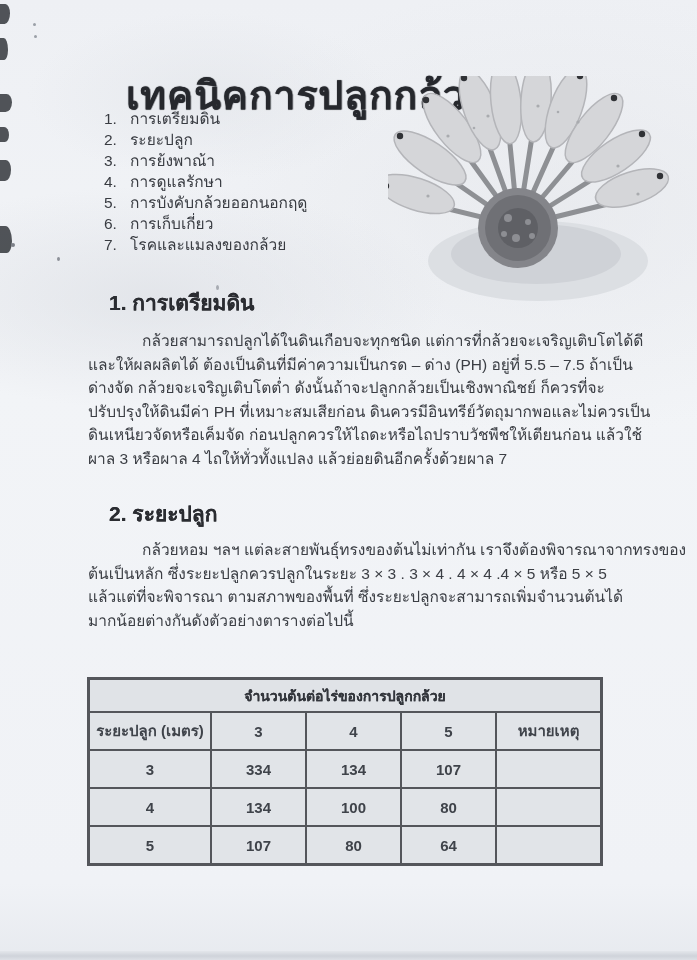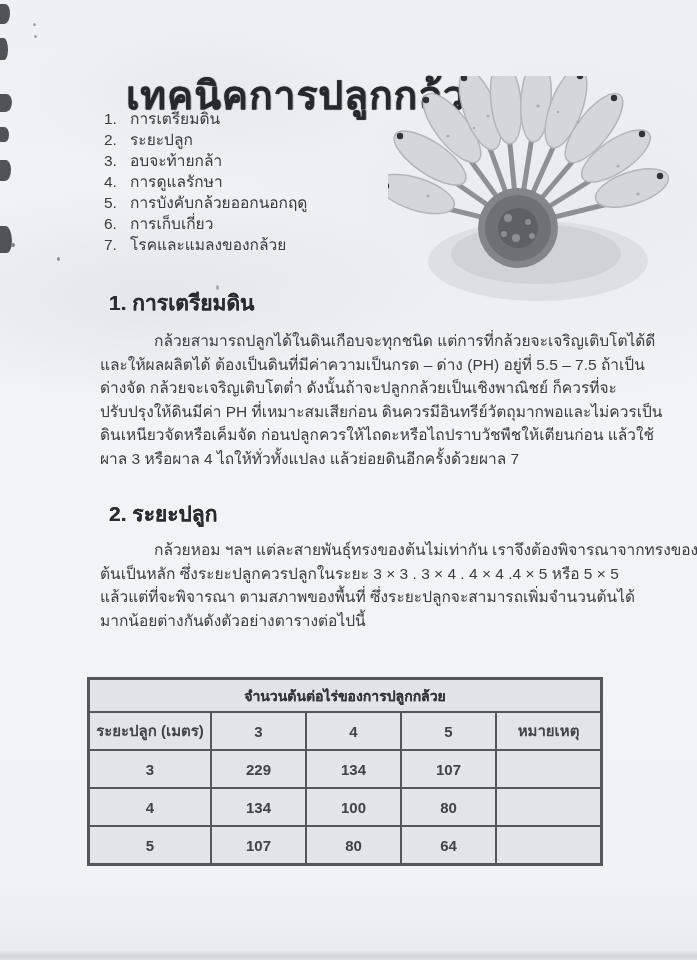--- a/index.html
+++ b/index.html
@@ -37,21 +37,21 @@
   
   .sec-heading{
     position:absolute;left:109px;
     font-size:21px;font-weight:bold;color:#2a2c31;
     text-shadow:0 0 .5px #2a2c31;
     white-space:nowrap;
   }
   .h1{top:286px;}
   .h2{top:497px;}
   
-  .para{position:absolute;left:100px;width:524px;font-size:15.5px;color:#3b3e44;}
+  .para{position:absolute;left:88px;width:524px;font-size:15.5px;color:#3b3e44;}
   .p1{top:329px;}
   .p2{top:538px;}
   .para .line{height:23.6px;line-height:23.6px;white-space:nowrap;}
   .para .line:first-child{padding-left:54px;}
   
   .tbl{
     position:absolute;left:88px;top:678px;
     border-collapse:collapse;table-layout:fixed;width:512px;
     font-size:15px;color:#3f434a;
   }
@@ -95,21 +95,21 @@
     <div class="toc-row">
         <span class="toc-num">1.</span>
         <span>การเตรียมดิน</span>
       </div>
     <div class="toc-row">
         <span class="toc-num">2.</span>
         <span>ระยะปลูก</span>
       </div>
     <div class="toc-row">
         <span class="toc-num">3.</span>
-        <span>อบจะท้ายกล้า</span>
+        <span>การย้งพาณ้า</span>
       </div>
     <div class="toc-row">
         <span class="toc-num">4.</span>
         <span>การดูแลรักษา</span>
       </div>
     <div class="toc-row">
         <span class="toc-num">5.</span>
         <span>การบังคับกล้วยออกนอกฤดู</span>
       </div>
     <div class="toc-row">
@@ -222,21 +222,21 @@
       </tr>
       <tr>
         <th class="hdr">ระยะปลูก (เมตร)</th>
         <th class="hdr">3</th>
         <th class="hdr">4</th>
         <th class="hdr">5</th>
         <th class="hdr">หมายเหตุ</th>
       </tr>
       <tr>
         <td>3</td>
-        <td>229</td>
+        <td>334</td>
         <td>134</td>
         <td>107</td>
         <td></td>
       </tr>
       <tr>
         <td>4</td>
         <td>134</td>
         <td>100</td>
         <td>80</td>
         <td></td>

